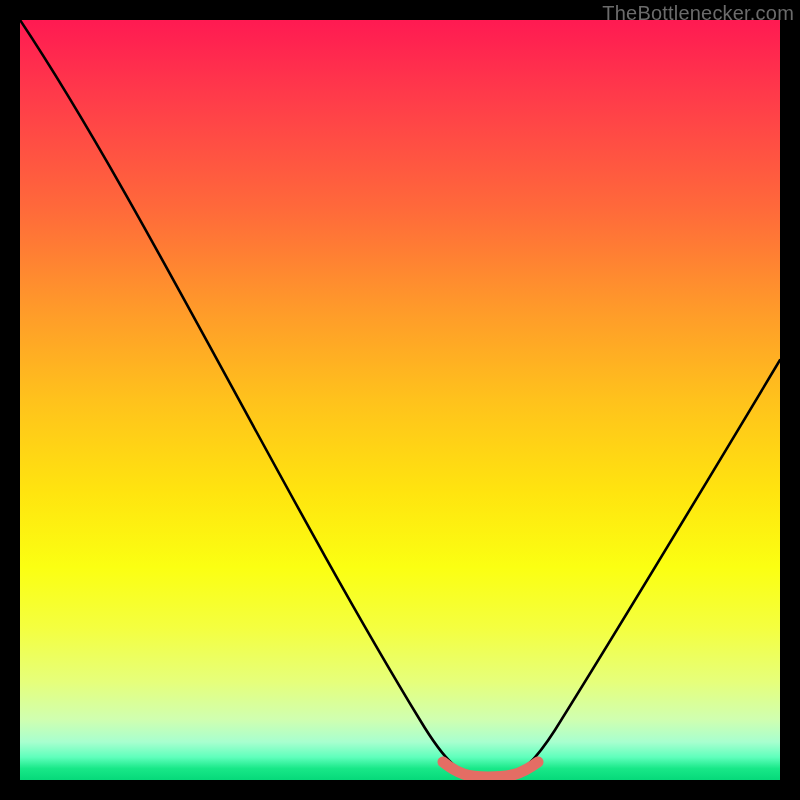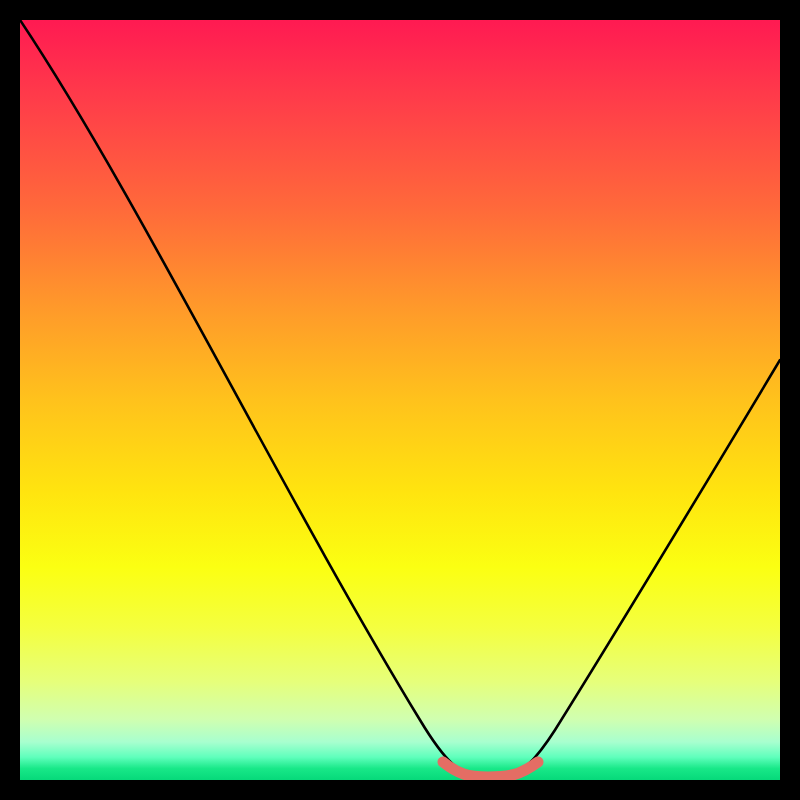--- a/index.html
+++ b/index.html
@@ -84,14 +84,15 @@
                C 430 750, 445 758, 470 758
                C 495 758, 508 752, 535 710
                C 610 590, 700 440, 760 340" fill="none" stroke="#000" stroke-width="2.6" stroke-linecap="round"></path>
       <path d="M 423 742
                C 438 754, 448 757, 468 757
                C 490 757, 500 755, 518 742" fill="none" stroke="#e46d64" stroke-width="11" stroke-linecap="round"></path>
     </svg>
 
   </div>
 
+  <div class="watermark">TheBottlenecker.com</div>
 
 </div>
 
 </body></html>

